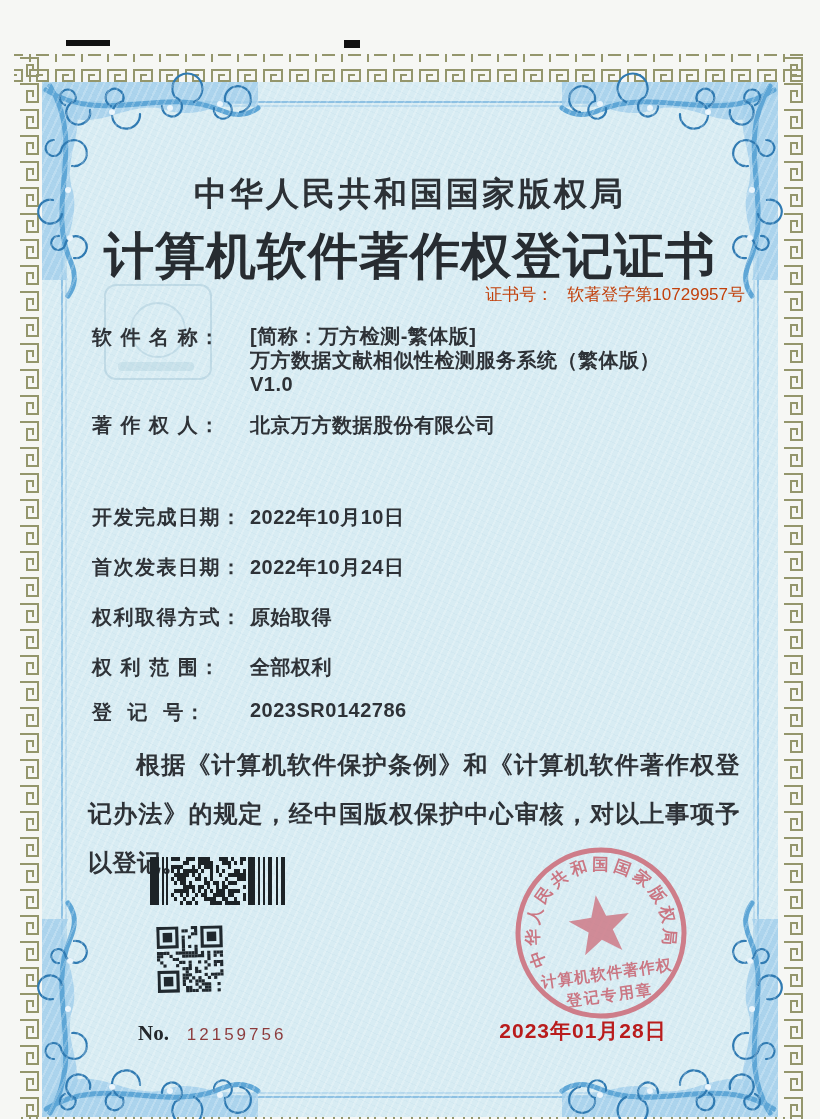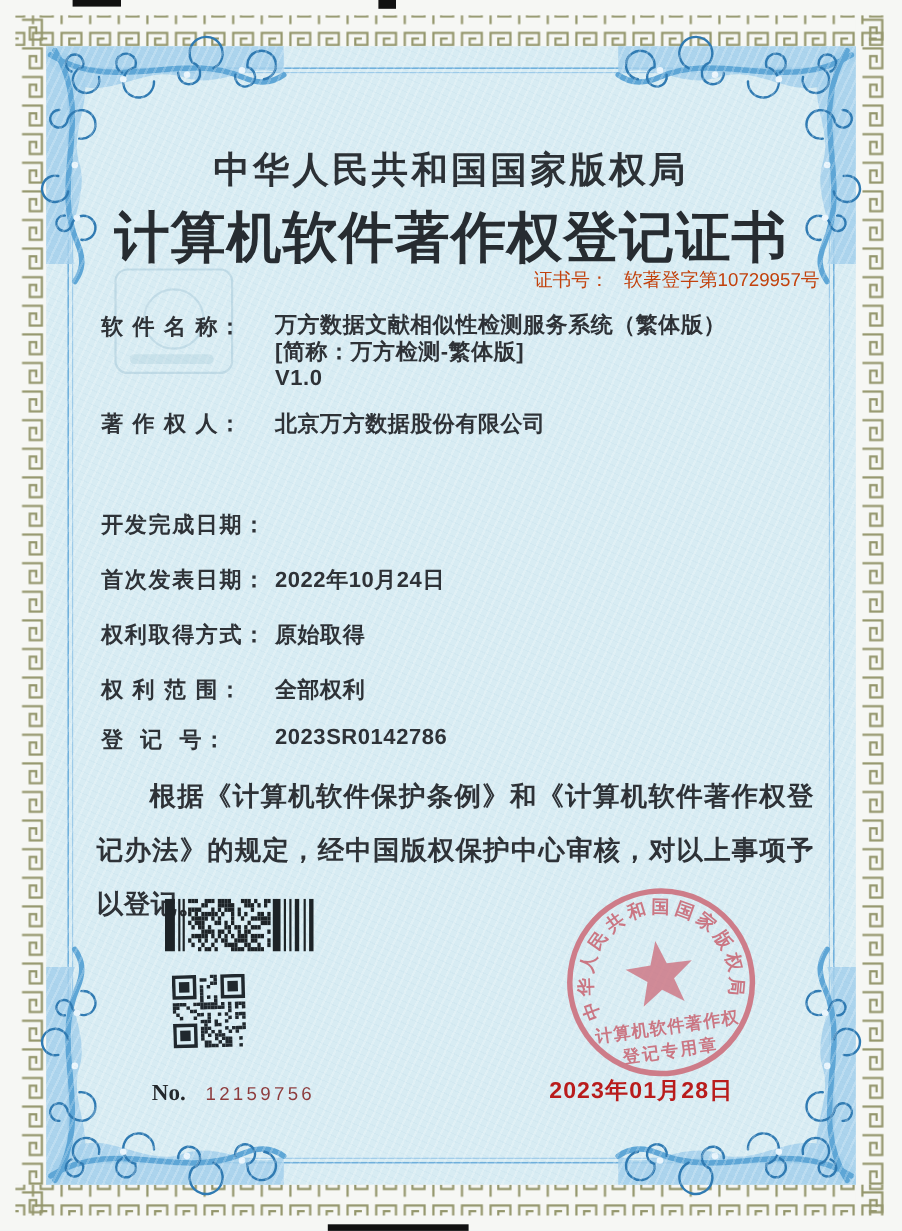--- a/index.html
+++ b/index.html
@@ -3,21 +3,21 @@
 <meta charset="utf-8">
 <style>
   html,body{margin:0;padding:0;}
   body{
     width:820px;height:1119px;
     background:#f6f7f4;
     font-family:"Liberation Sans", sans-serif;
     position:relative;
     overflow:hidden;
   }
-  .page{position:absolute;inset:0;}
+  .page{position:absolute;inset:0;margin-top:40px;}
   .frame-svg{position:absolute;left:0;top:0;z-index:0;}
   .panel-texture{
     position:absolute;left:42px;top:42px;width:736px;height:1035px;z-index:1;
     background:
       repeating-linear-gradient(115deg, rgba(255,255,255,.20) 0 2px, rgba(255,255,255,0) 2px 7px),
       repeating-linear-gradient(25deg, rgba(120,170,200,.06) 0 1px, rgba(255,255,255,0) 1px 6px);
     pointer-events:none;
   }
   .content{position:absolute;inset:0;z-index:2;color:#2e3237;}
   .issuer{
@@ -145,33 +145,34 @@
     <div class="issuer">中华人民共和国国家版权局</div>
     <div class="cert-title">计算机软件著作权登记证书</div>
 
     <div class="certno">
       <span>证书号：</span><span class="v">软著登字第10729957号</span>
     </div>
 
     <div class="row multiline r-name">
       <span class="lbl">软 件 名 称：</span>
       <span class="val">
+        <div>[简称：万方检测-繁体版]</div>
         <div>万方数据文献相似性检测服务系统（繁体版）</div>
-        <div>[简称：万方检测-繁体版]</div>
         <div>V1.0</div>
       </span>
     </div>
 
     <div class="row r-holder">
       <span class="lbl">著 作 权 人：</span>
       <span class="val">北京万方数据股份有限公司</span>
     </div>
 
     <div class="row r-dev">
       <span class="lbl">开发完成日期：</span>
+      <span class="val">2022年10月10日</span>
     </div>
 
     <div class="row r-pub">
       <span class="lbl">首次发表日期：</span>
       <span class="val">2022年10月24日</span>
     </div>
 
     <div class="row r-acq">
       <span class="lbl">权利取得方式：</span>
       <span class="val">原始取得</span>

